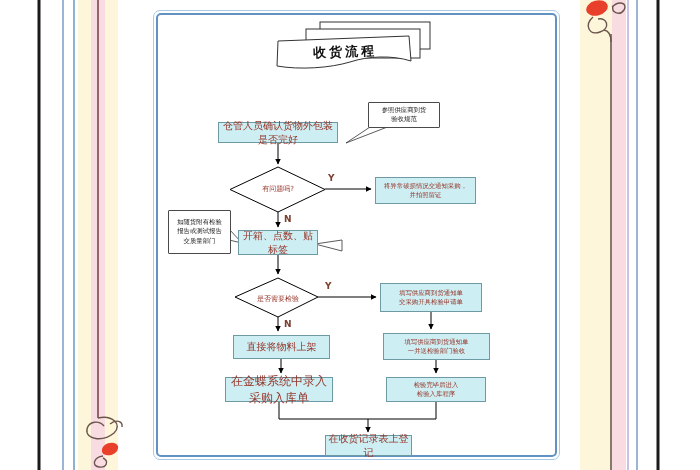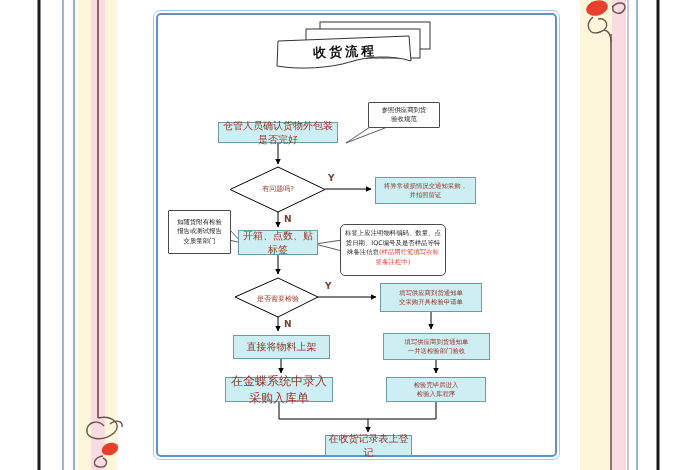--- a/index.html
+++ b/index.html
@@ -135,23 +135,20 @@
   <div class="box" style="left:238px;top:230px;width:80px;height:25px;">
     <span>开箱、点数、贴标签</span>
   </div>
 
   <div class="callout" style="left:168px;top:210px;width:63px;height:44px;">
     <span>如随货附有检验</span>
     <span>报告或测试报告</span>
     <span>交质量部门</span>
   </div>
 
-  <div class="callout-block" style="left:340px;top:224px;width:106px;height:52px;">
-    <span>标签上应注明物料编码、数量、点货日期、IQC编号及是否样品等特殊备注信息</span><span class="red-note">(样品用红笔填写在标签备注栏中)</span>
-  </div>
 
   <div class="dtext" style="left:238px;top:294px;width:80px;">是否需要检验</div>
   <div class="blabel" style="left:325px;top:281px;">Y</div>
   <div class="blabel" style="left:284px;top:319px;">N</div>
 
   <div class="box" style="left:380px;top:283px;width:102px;height:29px;font-size:6.4px;">
     <span>填写供应商到货通知单</span>
     <span>交采购开具检验申请单</span>
   </div>
 

